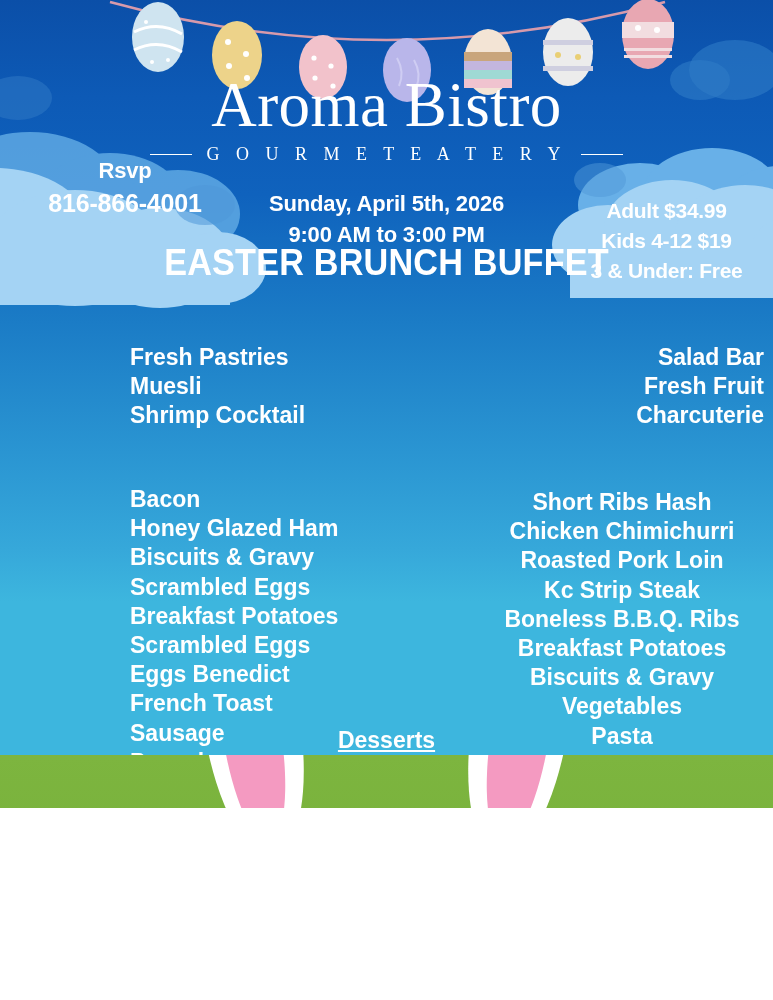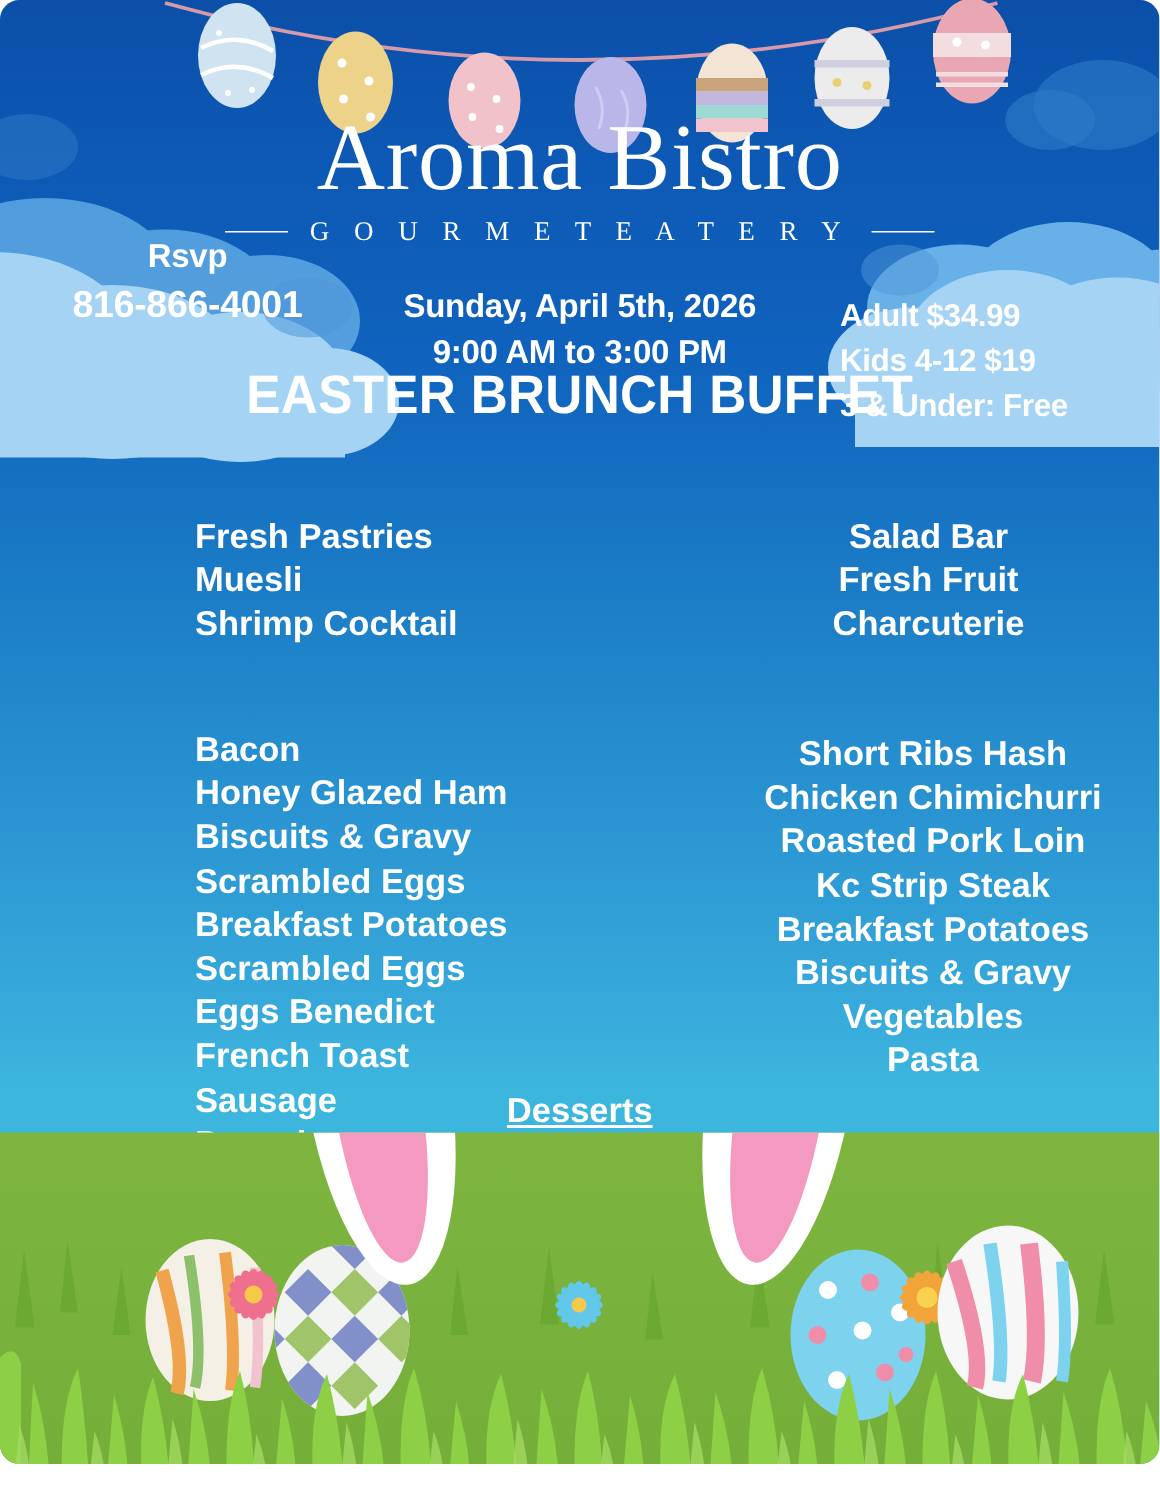--- a/index.html
+++ b/index.html
@@ -1,30 +1,29 @@
 <!DOCTYPE html>
 <html><head>
 <meta charset="utf-8">
 <style>
   html,body{margin:0;padding:0;background:#fff;}
   body{font-family:"Liberation Sans",sans-serif;}
 
   #flyer{
     position:relative;
-    width:773px;height:976px;
+    width:773px;height:808px;
     overflow:hidden;
     background:linear-gradient(180deg,
       #0b4fa8 0%,
       #0d5ab6 12%,
       #0f62bd 24%,
       #1b7cc6 40%,
       #2a95d2 56%,
       #36a8da 68%,
       #3db6de 74.5%);
-    border-radius:13px;
   }
   .svglayer{position:absolute;left:0;top:0;}
 
   
   #bunting{position:absolute;left:0;top:0;width:773px;height:105px;}
 
   #brand{
     position:absolute;left:0;top:74px;width:773px;
     text-align:center;
     font-family:"Liberation Serif",serif;
@@ -46,21 +45,21 @@
   #rsvp{
     position:absolute;left:0px;top:155px;width:250px;
     text-align:center;color:#fff;
     font-size:22px;font-weight:bold;line-height:1.42;
     letter-spacing:-0.2px;
   }
   #rsvp .ph{font-size:25px;}
 
   #pricing{
     position:absolute;left:560px;top:196px;width:213px;
-    text-align:left;color:#fff;
+    text-align:center;color:#fff;
     font-size:21px;font-weight:bold;line-height:1.42;
     letter-spacing:-0.3px;
   }
 
   #event{
     position:absolute;left:0;top:188px;width:773px;text-align:center;
     color:#fff;font-size:22px;font-weight:bold;line-height:1.42;
     letter-spacing:-0.2px;
   }
 
@@ -68,21 +67,21 @@
     position:absolute;left:0;top:245px;width:773px;text-align:center;
     color:#fff;font-size:36px;font-weight:bold;line-height:1;
     letter-spacing:0.2px;
     transform:scaleX(0.95);
   }
 
   .menu-col{position:absolute;color:#fff;font-weight:bold;margin-top:46px;}
   .menu-col div{line-height:1.0;}
 
   #col-left-top{left:130px;top:300px;width:320px;text-align:left;font-size:23px;}
-  #col-right-top{left:474px;top:300px;width:290px;text-align:center;font-size:23px;}
+  #col-right-top{left:474px;top:300px;width:290px;text-align:right;font-size:23px;}
   #col-left-main{left:130px;top:442px;width:330px;text-align:left;font-size:23px;}
   #col-right-main{left:472px;top:445px;width:300px;text-align:center;font-size:23px;}
   .menu-col div{margin-bottom:6.2px;}
 
   #desserts{
     position:absolute;left:0;top:727px;width:773px;text-align:center;
     color:#fff;font-size:23px;font-weight:bold;z-index:6;text-decoration:underline;
   }
 
   
@@ -261,20 +260,21 @@
       <div>Eggs Benedict</div>
       <div>French Toast</div>
       <div>Sausage</div>
       <div>Pancakes</div>
     </div>
   <div class="menu-col" id="col-right-main">
       <div>Short Ribs Hash</div>
       <div>Chicken Chimichurri</div>
       <div>Roasted Pork Loin</div>
       <div>Kc Strip Steak</div>
+      <div>Boneless B.B.Q. Ribs</div>
       <div>Breakfast Potatoes</div>
       <div>Biscuits &amp; Gravy</div>
       <div>Vegetables</div>
       <div>Pasta</div>
     </div>
 
   <div id="desserts">Desserts</div>
 
   <div id="ground">
     <svg width="773" height="245" viewBox="0 0 773 245">

